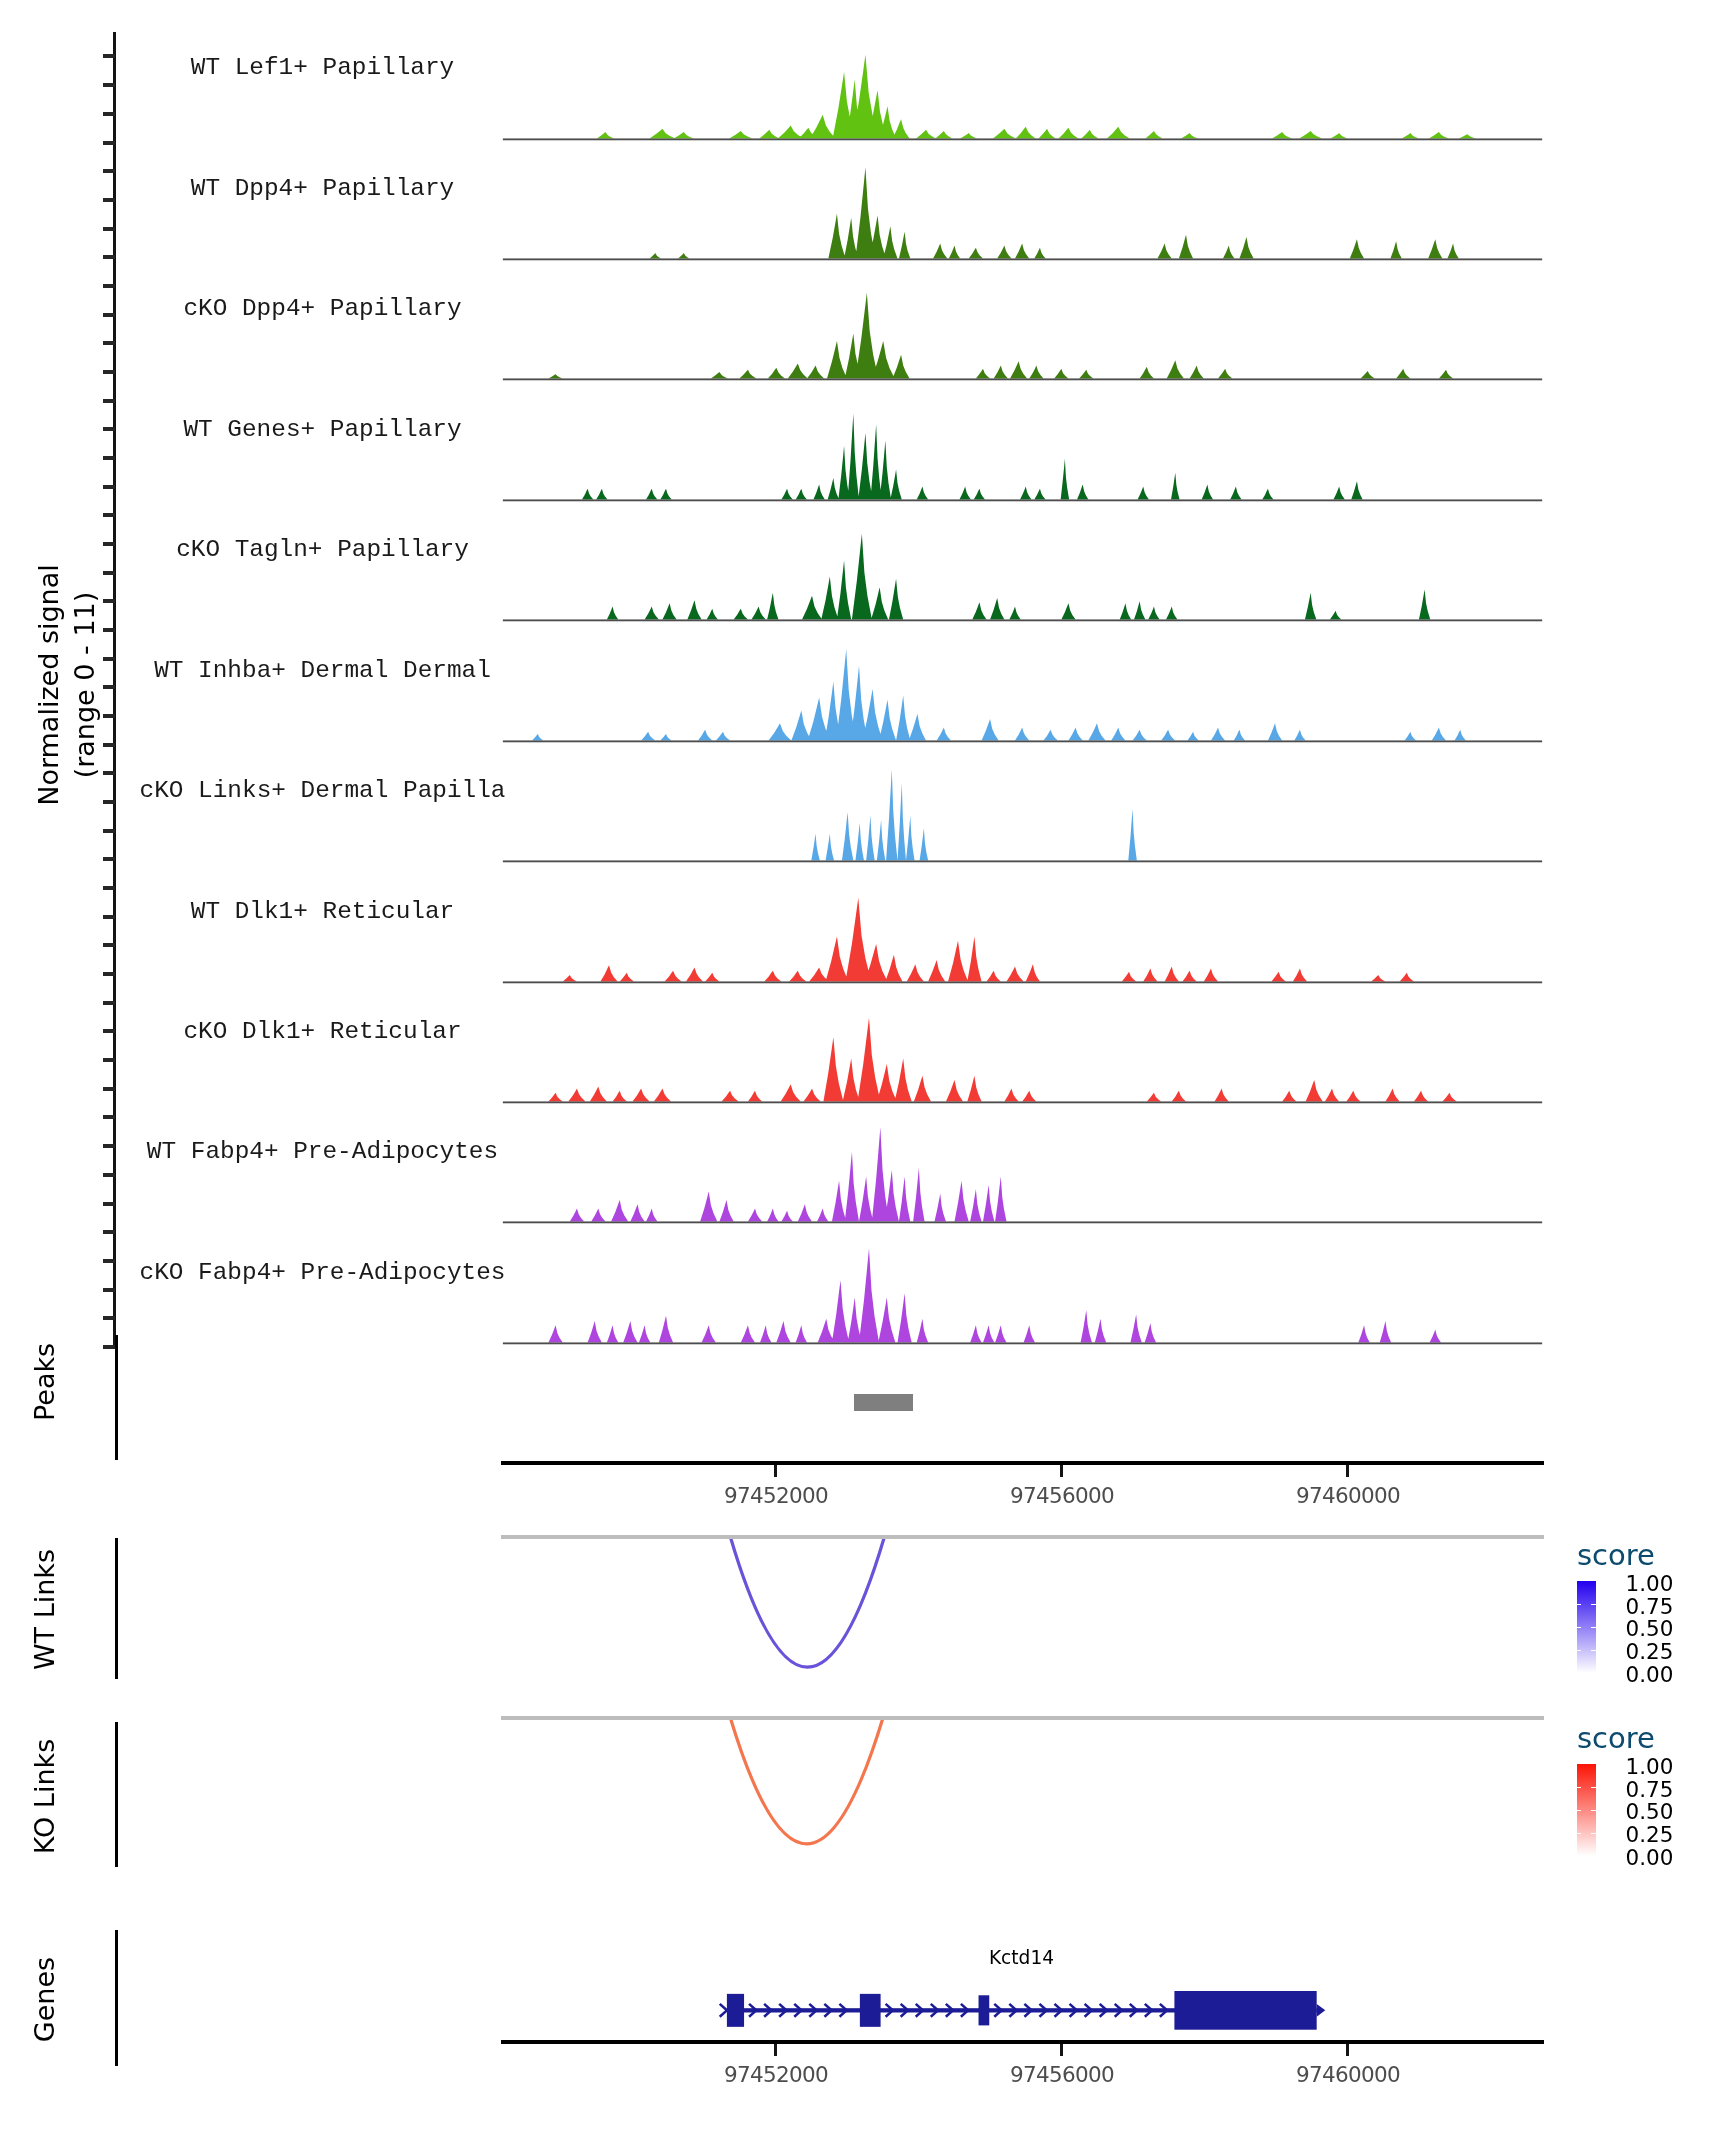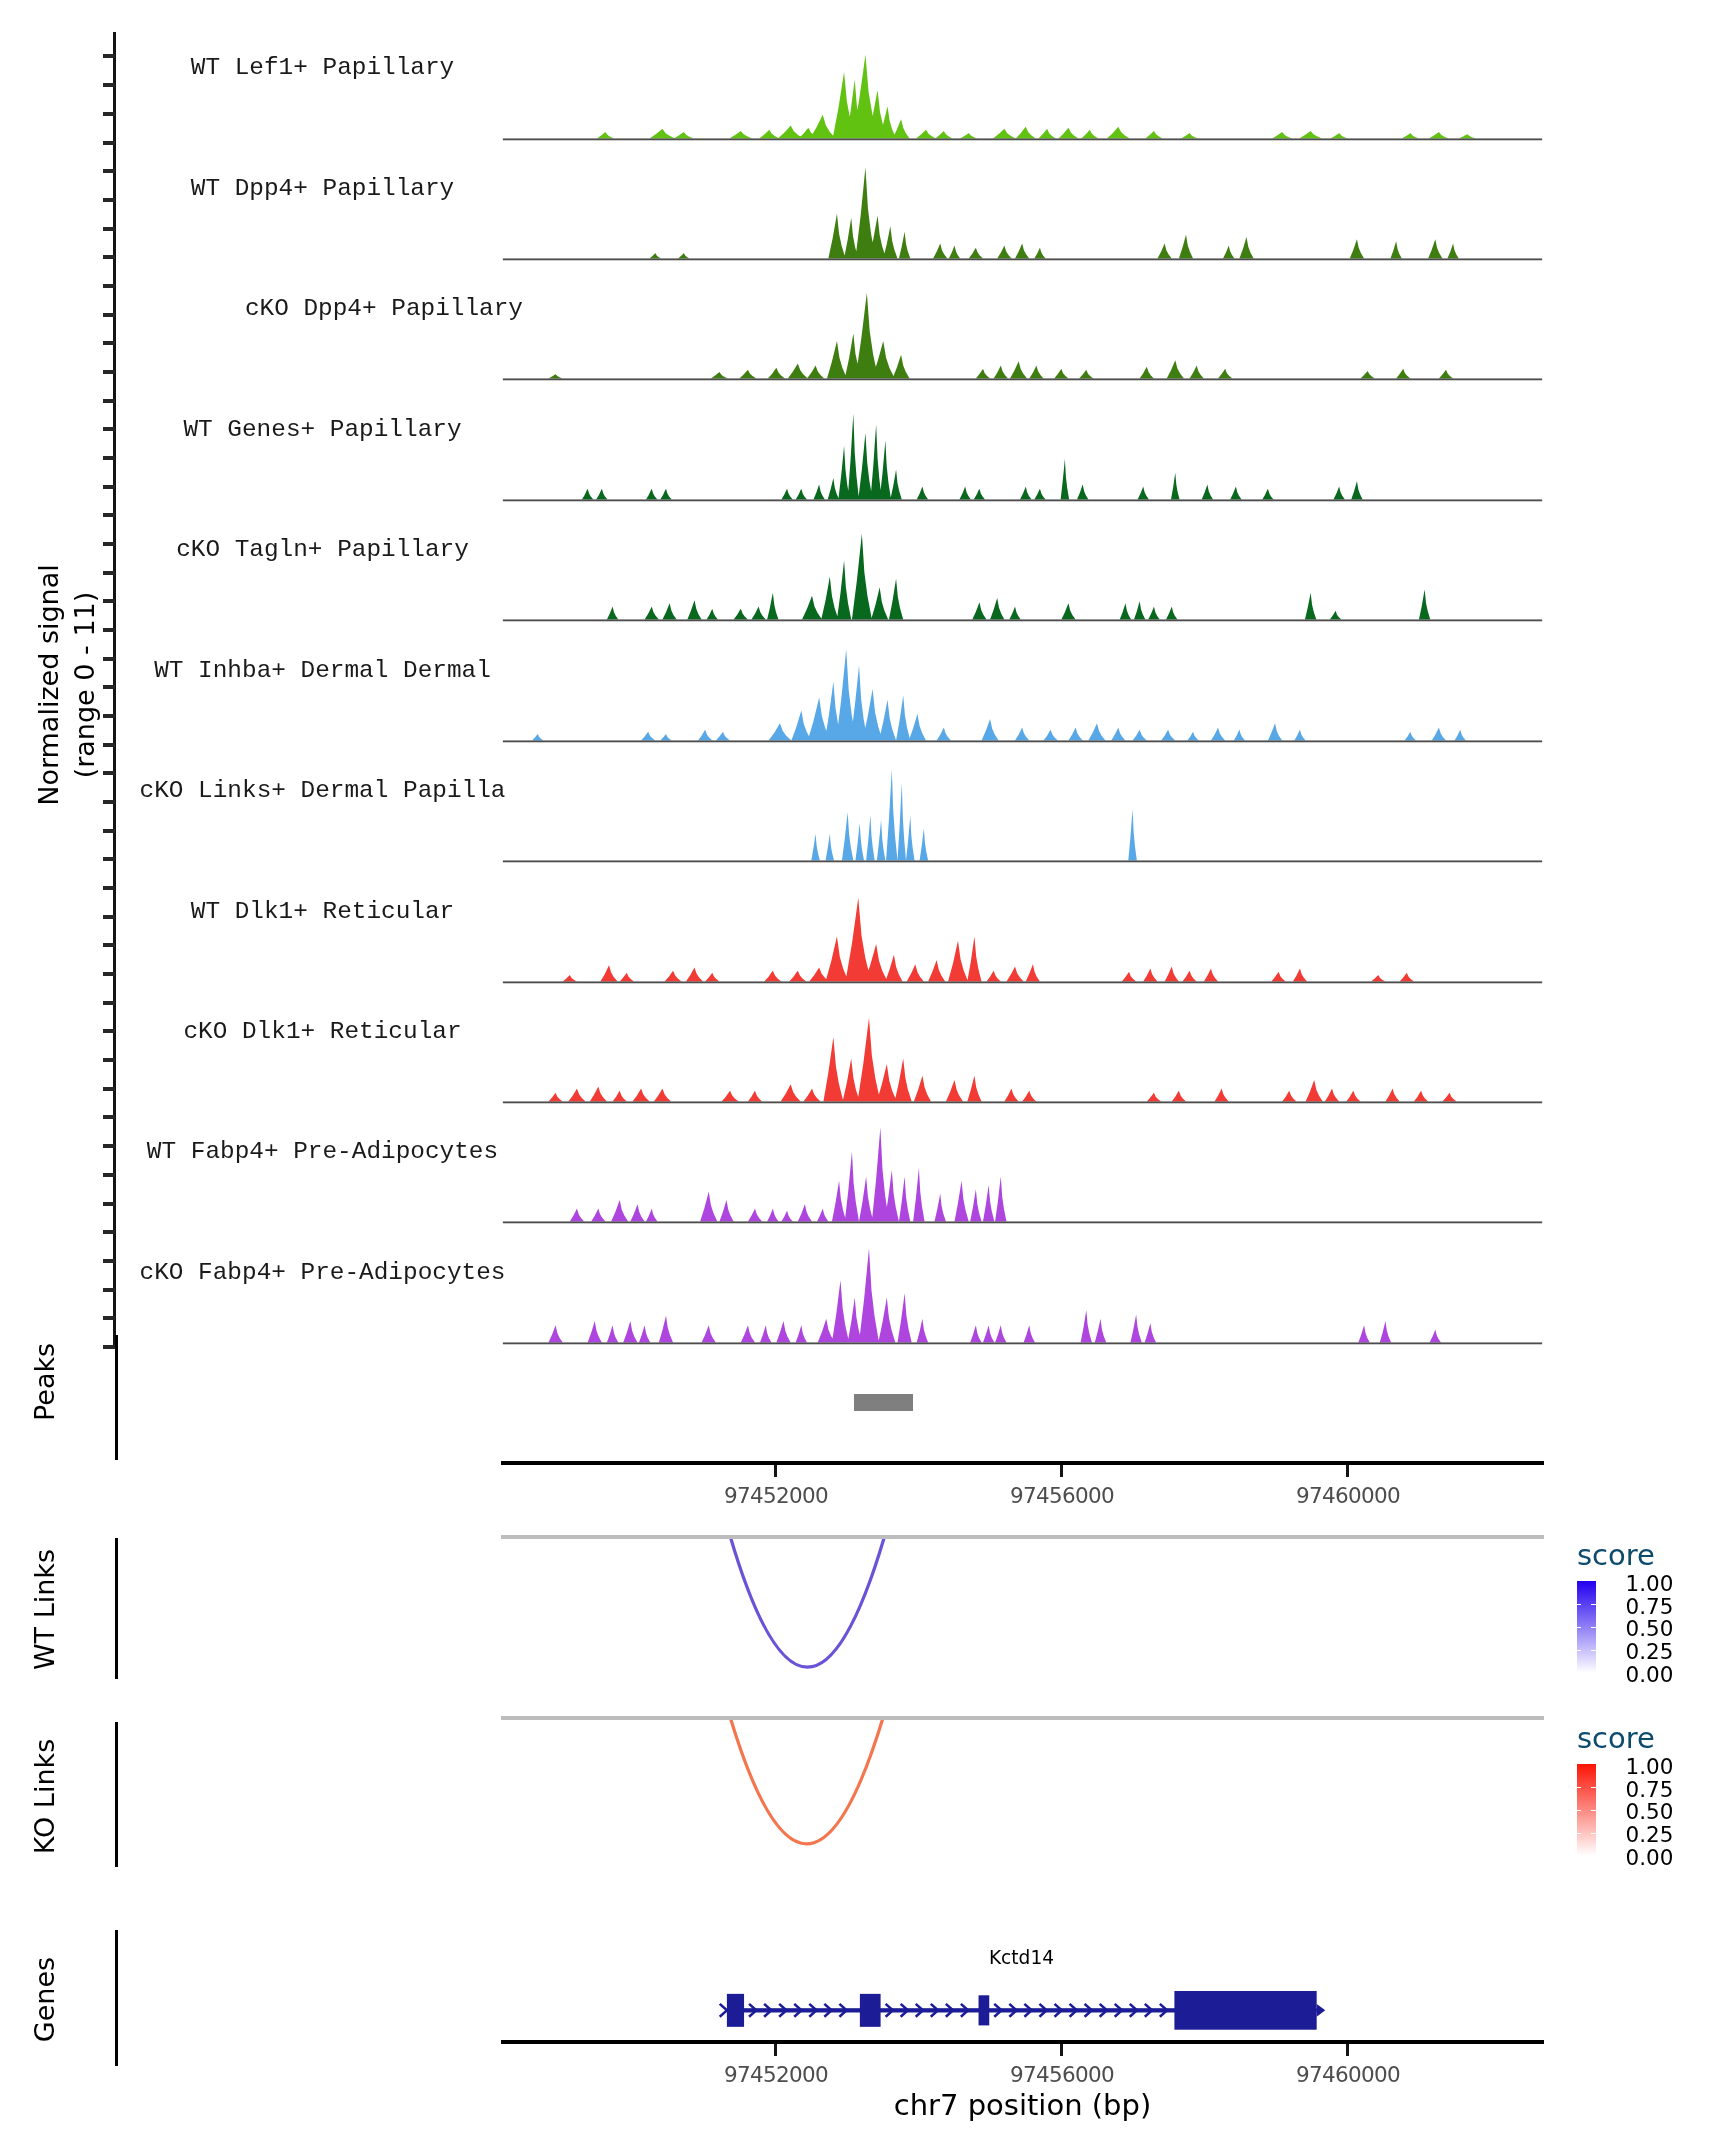--- a/index.html
+++ b/index.html
@@ -97,21 +97,21 @@
       <div class="abs track-label" style="top: 54px;">WT Lef1+ Papillary</div>
       <svg width="1043" height="120" style="position:absolute;left:501px;top:21.5px;overflow:visible;" viewBox="0 0 1455 168">
         <path d="M0,163 L131.6,163 L137.6,158.9 L141.5,155.8 L143.6,154.0 L146.6,158.1 L150.2,160.5 L155.6,163 L205.4,163 L214.4,156.9 L220.2,152.2 L223.4,149.5 L227.9,155.6 L233.3,159.2 L241.3,163 L239.3,163 L246.3,158.9 L250.8,155.8 L253.3,154.0 L256.8,158.1 L261.0,160.5 L267.3,163 L317.1,163 L325.1,158.3 L330.2,154.6 L333.1,152.5 L337.1,157.2 L341.9,160.1 L349.0,163 L359.0,163 L366.0,157.6 L370.5,153.4 L373.0,151.0 L376.5,156.4 L380.7,159.6 L386.9,163 L384.9,163 L393.9,154.9 L399.7,148.6 L402.9,145.0 L407.4,153.1 L412.8,158.0 L420.8,163 L413.9,163 L420.8,156.3 L425.3,151.0 L427.8,148.0 L431.3,154.8 L435.5,158.8 L441.8,163 L429.8,163 L438.8,148.2 L444.5,136.6 L447.8,130.0 L452.3,144.8 L457.6,153.8 L465.7,163 L461.7,163 L469.7,121.2 L474.8,88.6 L477.7,70.0 L481.7,111.8 L486.5,137.0 L493.6,163 L480.7,163 L486.7,125.9 L490.5,97.0 L492.6,80.5 L495.6,117.6 L499.2,139.9 L504.6,163 L489.7,163 L498.6,110.3 L504.4,69.4 L507.6,46.0 L512.1,98.6 L517.5,130.2 L525.6,163 L510.6,163 L517.6,132.6 L522.0,109.0 L524.6,95.5 L528.0,125.9 L532.2,144.1 L538.5,163 L526.6,163 L532.5,142.8 L536.4,127.0 L538.5,118.0 L541.5,138.3 L545.1,150.4 L550.5,163 L545.5,163 L551.5,150.8 L555.3,141.4 L557.5,136.0 L560.5,148.2 L564.0,155.4 L569.4,163 L578.4,163 L585.4,157.6 L589.9,153.4 L592.4,151.0 L595.9,156.4 L600.1,159.6 L606.3,163 L605.3,163 L611.3,158.3 L615.1,154.6 L617.3,152.5 L620.3,157.2 L623.9,160.1 L629.3,163 L640.2,163 L646.2,159.6 L650.1,157.0 L652.2,155.5 L655.2,158.9 L658.8,160.9 L664.2,163 L686.1,163 L694.1,156.9 L699.2,152.2 L702.1,149.5 L706.1,155.6 L710.8,159.2 L718.0,163 L718.0,163 L725.0,155.6 L729.5,149.8 L732.0,146.5 L735.5,153.9 L739.7,158.4 L745.9,163 L749.9,163 L755.9,156.9 L759.8,152.2 L761.9,149.5 L764.9,155.6 L768.5,159.2 L773.9,163 L777.9,163 L784.8,156.3 L789.3,151.0 L791.8,148.0 L795.3,154.8 L799.5,158.8 L805.8,163 L809.8,163 L815.8,157.6 L819.6,153.4 L821.7,151.0 L824.7,156.4 L828.3,159.6 L833.7,163 L845.7,163 L853.7,155.6 L858.8,149.8 L861.6,146.5 L865.6,153.9 L870.4,158.4 L877.6,163 L899.5,163 L905.5,158.3 L909.3,154.6 L911.5,152.5 L914.5,157.2 L918.1,160.1 L923.5,163 L949.4,163 L955.4,159.6 L959.2,157.0 L961.4,155.5 L964.3,158.9 L967.9,160.9 L973.3,163 L1077.0,163 L1084.0,158.9 L1088.5,155.8 L1091.0,154.0 L1094.5,158.1 L1098.7,160.5 L1105.0,163 L1114.9,163 L1122.9,158.3 L1128.0,154.6 L1130.9,152.5 L1134.9,157.2 L1139.7,160.1 L1146.8,163 L1158.8,163 L1164.8,159.6 L1168.6,157.0 L1170.8,155.5 L1173.8,158.9 L1177.4,160.9 L1182.7,163 L1258.5,163 L1264.5,159.6 L1268.4,157.0 L1270.5,155.5 L1273.5,158.9 L1277.1,160.9 L1282.5,163 L1296.4,163 L1303.4,158.9 L1307.9,155.8 L1310.4,154.0 L1313.9,158.1 L1318.1,160.5 L1324.4,163 L1338.3,163 L1344.3,160.3 L1348.1,158.2 L1350.3,157.0 L1353.3,159.7 L1356.9,161.3 L1362.3,163 L1455,163 Z" fill="#61C211"></path>
         <rect x="0" y="163" width="1455" height="2.6" fill="#4d4d4d"></rect>
       </svg>
       <div class="abs track-label" style="top: 175px;">WT Dpp4+ Papillary</div>
       <svg width="1043" height="120" style="position:absolute;left:501px;top:142px;overflow:visible;" viewBox="0 0 1455 168">
         <path d="M0,163 L205.4,163 L209.4,159.6 L212.0,157.0 L213.4,155.5 L215.4,158.9 L217.8,160.9 L221.4,163 L245.3,163 L249.3,159.6 L251.9,157.0 L253.3,155.5 L255.3,158.9 L257.7,160.9 L261.3,163 L455.7,163 L461.7,134.7 L465.6,112.6 L467.7,100.0 L470.7,128.3 L474.3,145.4 L479.7,163 L477.7,163 L482.7,137.3 L485.9,117.4 L487.7,106.0 L490.2,131.7 L493.1,147.0 L497.6,163 L493.6,163 L500.6,105.6 L505.1,61.0 L507.6,35.5 L511.1,92.9 L515.3,127.3 L521.6,163 L512.6,163 L518.6,136.0 L522.4,115.0 L524.6,103.0 L527.5,130.0 L531.1,146.2 L536.5,163 L532.5,163 L537.5,142.8 L540.7,127.0 L542.5,118.0 L545.0,138.3 L548.0,150.4 L552.5,163 L554.5,163 L558.5,146.1 L561.0,133.0 L562.5,125.5 L564.4,142.4 L566.8,152.5 L570.4,163 L602.3,163 L607.3,153.6 L610.5,146.2 L612.3,142.0 L614.8,151.4 L617.8,157.1 L622.3,163 L624.3,163 L628.3,154.9 L630.8,148.6 L632.3,145.0 L634.3,153.1 L636.6,158.0 L640.2,163 L652.2,163 L657.2,156.3 L660.4,151.0 L662.2,148.0 L664.7,154.8 L667.7,158.8 L672.2,163 L692.1,163 L697.1,154.9 L700.3,148.6 L702.1,145.0 L704.6,153.1 L707.6,158.0 L712.0,163 L717.0,163 L722.0,153.6 L725.2,146.2 L727.0,142.0 L729.5,151.4 L732.5,157.1 L737.0,163 L744.0,163 L747.9,156.3 L750.5,151.0 L751.9,148.0 L753.9,154.8 L756.3,158.8 L759.9,163 L916.5,163 L921.5,153.6 L924.7,146.2 L926.5,142.0 L928.9,151.4 L931.9,157.1 L936.4,163 L946.4,163 L951.4,148.2 L954.6,136.6 L956.4,130.0 L958.9,144.8 L961.9,153.8 L966.3,163 L1008.2,163 L1012.2,154.9 L1014.8,148.6 L1016.2,145.0 L1018.2,153.1 L1020.6,158.0 L1024.2,163 L1031.2,163 L1036.2,149.5 L1039.3,139.0 L1041.1,133.0 L1043.6,146.5 L1046.6,154.6 L1051.1,163 L1185.7,163 L1190.7,150.8 L1193.9,141.4 L1195.7,136.0 L1198.2,148.2 L1201.2,155.4 L1205.7,163 L1242.6,163 L1246.6,152.2 L1249.1,143.8 L1250.6,139.0 L1252.6,149.8 L1254.9,156.3 L1258.5,163 L1295.4,163 L1300.4,150.8 L1303.6,141.4 L1305.4,136.0 L1307.9,148.2 L1310.9,155.4 L1315.4,163 L1322.4,163 L1326.4,153.6 L1328.9,146.2 L1330.3,142.0 L1332.3,151.4 L1334.7,157.1 L1338.3,163 L1455,163 Z" fill="#3E7E10"></path>
         <rect x="0" y="163" width="1455" height="2.6" fill="#4d4d4d"></rect>
       </svg>
-      <div class="abs track-label" style="top: 295px; text-align: right;">cKO Dpp4+ Papillary</div>
+      <div class="abs track-label" style="top: 295px;">cKO Dpp4+ Papillary</div>
       <svg width="1043" height="120" style="position:absolute;left:501px;top:262px;overflow:visible;" viewBox="0 0 1455 168">
         <path d="M0,163 L63.8,163 L68.8,160.3 L72.0,158.2 L73.8,157.0 L76.3,159.7 L79.3,161.3 L83.8,163 L291.2,163 L297.2,158.9 L301.0,155.8 L303.2,154.0 L306.2,158.1 L309.7,160.5 L315.1,163 L331.1,163 L337.1,157.6 L340.9,153.4 L343.1,151.0 L346.0,156.4 L349.6,159.6 L355.0,163 L371.0,163 L377.0,156.3 L380.8,151.0 L382.9,148.0 L385.9,154.8 L389.5,158.8 L394.9,163 L398.9,163 L405.9,153.6 L410.4,146.2 L412.9,142.0 L416.4,151.4 L420.5,157.1 L426.8,163 L425.8,163 L431.8,154.9 L435.6,148.6 L437.8,145.0 L440.8,153.1 L444.4,158.0 L449.8,163 L453.8,163 L460.7,139.4 L465.2,121.0 L467.7,110.5 L471.2,134.1 L475.4,148.3 L481.7,163 L478.7,163 L484.7,134.7 L488.5,112.6 L490.7,100.0 L493.6,128.3 L497.2,145.4 L502.6,163 L493.6,163 L501.6,109.0 L506.7,67.0 L509.6,43.0 L513.6,97.0 L518.4,129.4 L525.6,163 L516.6,163 L524.6,139.4 L529.7,121.0 L532.5,110.5 L536.5,134.1 L541.3,148.3 L548.5,163 L545.5,163 L551.5,148.2 L555.3,136.6 L557.5,130.0 L560.5,144.8 L564.0,153.8 L569.4,163 L662.2,163 L667.2,156.9 L670.4,152.2 L672.2,149.5 L674.6,155.6 L677.6,159.2 L682.1,163 L687.1,163 L692.1,154.9 L695.3,148.6 L697.1,145.0 L699.6,153.1 L702.6,158.0 L707.1,163 L710.0,163 L716.0,152.2 L719.9,143.8 L722.0,139.0 L725.0,149.8 L728.6,156.3 L734.0,163 L737.0,163 L742.0,154.9 L745.2,148.6 L746.9,145.0 L749.4,153.1 L752.4,158.0 L756.9,163 L771.9,163 L776.9,156.9 L780.1,152.2 L781.9,149.5 L784.3,155.6 L787.3,159.2 L791.8,163 L806.8,163 L811.8,157.6 L815.0,153.4 L816.8,151.0 L819.2,156.4 L822.2,159.6 L826.7,163 L891.5,163 L896.5,155.6 L899.7,149.8 L901.5,146.5 L904.0,153.9 L907.0,158.4 L911.5,163 L929.4,163 L935.4,151.5 L939.3,142.6 L941.4,137.5 L944.4,149.0 L948.0,155.9 L953.4,163 L961.4,163 L966.3,154.9 L969.5,148.6 L971.3,145.0 L973.8,153.1 L976.8,158.0 L981.3,163 L1001.2,163 L1006.2,156.9 L1009.4,152.2 L1011.2,149.5 L1013.7,155.6 L1016.7,159.2 L1021.2,163 L1200.7,163 L1205.7,158.3 L1208.9,154.6 L1210.7,152.5 L1213.2,157.2 L1216.2,160.1 L1220.6,163 L1250.6,163 L1255.5,156.9 L1258.7,152.2 L1260.5,149.5 L1263.0,155.6 L1266.0,159.2 L1270.5,163 L1310.4,163 L1315.4,157.6 L1318.6,153.4 L1320.4,151.0 L1322.9,156.4 L1325.9,159.6 L1330.3,163 L1455,163 Z" fill="#3E7E10"></path>
         <rect x="0" y="163" width="1455" height="2.6" fill="#4d4d4d"></rect>
       </svg>
       <div class="abs track-label" style="top: 416px;">WT Genes+ Papillary</div>
       <svg width="1043" height="120" style="position:absolute;left:501px;top:383px;overflow:visible;" viewBox="0 0 1455 168">
         <path d="M0,163 L110.7,163 L114.7,156.3 L117.2,151.0 L118.7,148.0 L120.7,154.8 L123.1,158.8 L126.7,163 L130.6,163 L134.6,156.3 L137.2,151.0 L138.6,148.0 L140.6,154.8 L143.0,158.8 L146.6,163 L200.4,163 L204.4,156.3 L207.0,151.0 L208.4,148.0 L210.4,154.8 L212.8,158.8 L216.4,163 L220.4,163 L224.4,156.3 L226.9,151.0 L228.4,148.0 L230.4,154.8 L232.8,158.8 L236.4,163 L389.9,163 L393.9,156.3 L396.5,151.0 L397.9,148.0 L399.9,154.8 L402.3,158.8 L405.9,163 L409.9,163 L413.9,156.3 L416.4,151.0 L417.9,148.0 L419.8,154.8 L422.2,158.8 L425.8,163 L434.8,163 L438.8,153.6 L441.3,146.2 L442.8,142.0 L444.8,151.4 L447.2,157.1 L450.8,163 L454.7,163 L458.7,149.5 L461.3,139.0 L462.7,133.0 L464.7,146.5 L467.1,154.6 L470.7,163 L469.7,163 L473.7,129.3 L476.3,103.0 L477.7,88.0 L479.7,121.8 L482.1,142.0 L485.7,163 L482.7,163 L486.7,109.0 L489.2,67.0 L490.7,43.0 L492.6,97.0 L495.0,129.4 L498.6,163 L497.6,163 L502.6,121.2 L505.8,88.6 L507.6,70.0 L510.1,111.8 L513.1,137.0 L517.6,163 L514.6,163 L518.6,115.8 L521.1,79.0 L522.6,58.0 L524.6,105.3 L527.0,133.6 L530.5,163 L527.5,163 L531.5,125.9 L534.1,97.0 L535.5,80.5 L537.5,117.6 L539.9,139.9 L543.5,163 L542.5,163 L546.5,144.1 L549.1,129.4 L550.5,121.0 L552.5,139.9 L554.9,151.2 L558.5,163 L579.4,163 L583.4,154.9 L585.9,148.6 L587.4,145.0 L589.4,153.1 L591.8,158.0 L595.4,163 L639.2,163 L643.2,154.9 L645.8,148.6 L647.2,145.0 L649.2,153.1 L651.6,158.0 L655.2,163 L659.2,163 L663.2,156.3 L665.7,151.0 L667.2,148.0 L669.2,154.8 L671.6,158.8 L675.1,163 L724.0,163 L728.0,154.9 L730.6,148.6 L732.0,145.0 L734.0,153.1 L736.4,158.0 L740.0,163 L744.0,163 L747.9,156.3 L750.5,151.0 L751.9,148.0 L753.9,154.8 L756.3,158.8 L759.9,163 L780.9,163 L783.8,137.3 L785.8,117.4 L786.8,106.0 L788.3,131.7 L790.1,147.0 L792.8,163 L803.8,163 L807.8,153.6 L810.3,146.2 L811.8,142.0 L813.8,151.4 L816.2,157.1 L819.7,163 L888.6,163 L892.5,154.9 L895.1,148.6 L896.5,145.0 L898.5,153.1 L900.9,158.0 L904.5,163 L935.4,163 L938.4,146.1 L940.3,133.0 L941.4,125.5 L942.9,142.4 L944.7,152.5 L947.4,163 L978.3,163 L982.3,153.6 L984.9,146.2 L986.3,142.0 L988.3,151.4 L990.7,157.1 L994.3,163 L1018.2,163 L1022.2,154.9 L1024.7,148.6 L1026.2,145.0 L1028.2,153.1 L1030.6,158.0 L1034.2,163 L1063.1,163 L1067.1,156.3 L1069.6,151.0 L1071.1,148.0 L1073.1,154.8 L1075.4,158.8 L1079.0,163 L1162.8,163 L1166.8,154.9 L1169.3,148.6 L1170.8,145.0 L1172.8,153.1 L1175.2,158.0 L1178.8,163 L1187.7,163 L1191.7,151.5 L1194.3,142.6 L1195.7,137.5 L1197.7,149.0 L1200.1,155.9 L1203.7,163 L1455,163 Z" fill="#07681E"></path>
         <rect x="0" y="163" width="1455" height="2.6" fill="#4d4d4d"></rect>
       </svg>
       <div class="abs track-label" style="top: 536px;">cKO Tagln+ Papillary</div>
@@ -251,15 +251,14 @@
       </div>
     <div id="lticks1" style="position: absolute; left: 18.6px; top: 37px;">
         <div class="legend-ticklabel" style="top: 8.6px;">1.00</div>
         <div class="legend-ticklabel" style="top: 32px;">0.75</div>
         <div class="legend-ticklabel" style="top: 54px;">0.50</div>
         <div class="legend-ticklabel" style="top: 77px;">0.25</div>
         <div class="legend-ticklabel" style="top: 100px;">0.00</div>
       </div>
   </div>
 
-  <div class="abs xlab">chr7 position (bp)</div>
 </div>
 
 
 </body></html>

